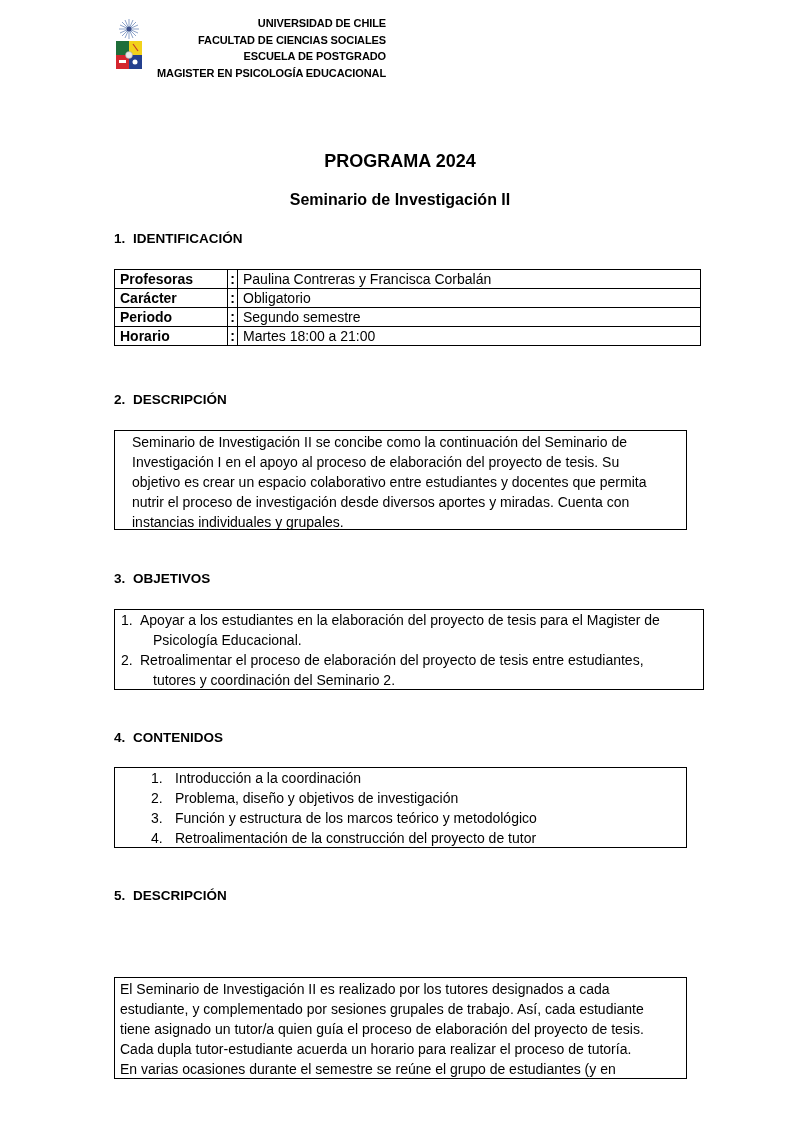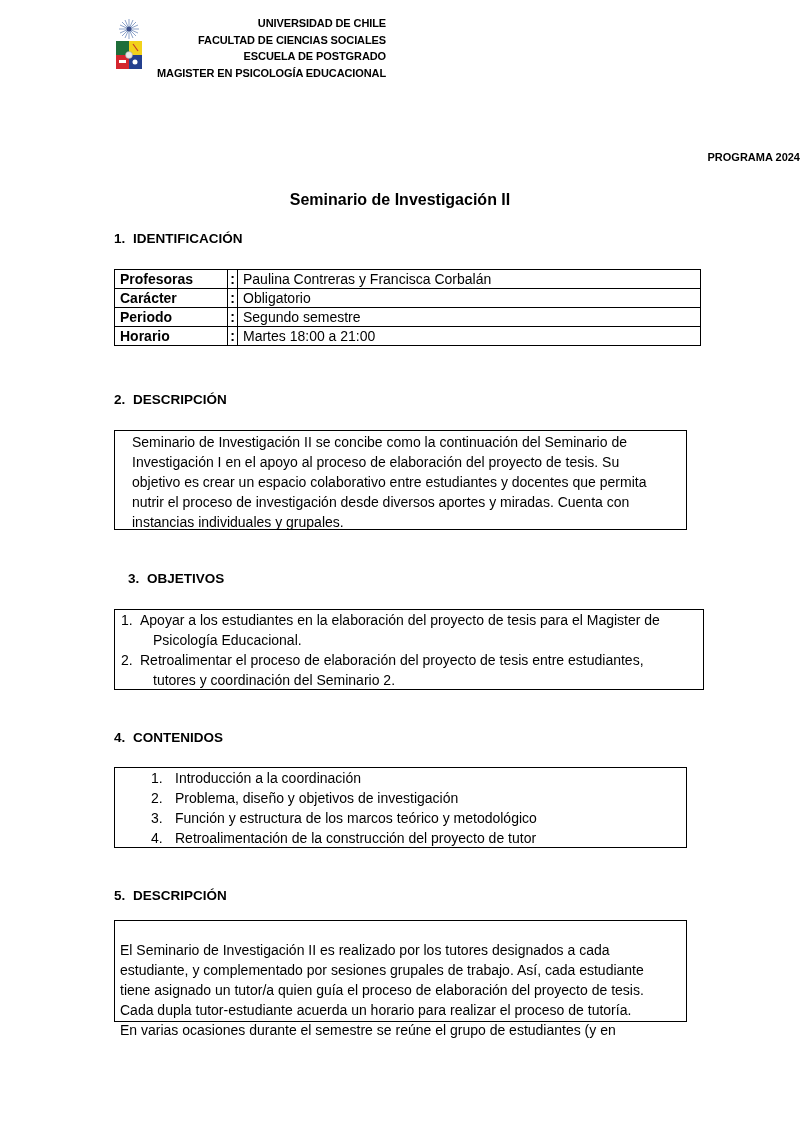--- a/index.html
+++ b/index.html
@@ -5,42 +5,42 @@
   html, body { margin: 0; padding: 0; background: #ffffff; }
   body {
     width: 800px; height: 1132px; position: relative; overflow: hidden;
     font-family: "Liberation Sans", "DejaVu Sans", sans-serif;
     color: #000;
   }
   .abs { position: absolute; }
   .logo { left: 114px; top: 17px; width: 30px; height: 60px; }
   .inst { left: 157px; top: 15px; font-size: 11px; font-weight: bold; line-height: 16.5px; letter-spacing: -0.1px; text-align: right; }
   .inst div { white-space: nowrap; }
-  .title1 { left: 0; width: 800px; top: 151px; text-align: right; font-size: 11px; font-weight: bold; }
+  .title1 { left: 0; width: 800px; top: 151px; text-align: center; font-size: 18px; font-weight: bold; }
   .title2 { left: 0; width: 800px; top: 191px; text-align: center; font-size: 16px; font-weight: bold; }
   .sec { left: 114px; font-size: 13.5px; font-weight: bold; white-space: nowrap; }
   .sec .num { display: inline-block; width: 19px; }
 
   table.ident {
     position: absolute; left: 114px; top: 269px; width: 587px;
     border-collapse: collapse; font-size: 14px;
   }
   table.ident td {
     border: 1.5px solid #000; height: 18px; padding: 0 0 0 5px; line-height: 18px;
     white-space: nowrap;
   }
   table.ident td.k { width: 107px; font-weight: bold; }
   table.ident td.c { width: 9px; padding: 0; text-align: center; font-weight: bold; }
 
   .box {
     position: absolute; border: 1.5px solid #000; box-sizing: border-box;
     font-size: 14px; line-height: 20px;
   }
   .desc { left: 114px; top: 430px; width: 573px; height: 100px; padding: 1px 17px; }
-  .meto { left: 114px; top: 920px; width: 573px; height: 102px; padding: 19px 5px; }
+  .meto { left: 114px; top: 977px; width: 573px; height: 102px; padding: 1px 5px; }
   .obj { left: 114px; top: 609px; width: 590px; height: 81px; padding: 0 7px 0 6px; }
   .obj .item { position: relative; padding-left: 19px; text-align: justify; text-align-last: left; }
   .obj .item .n { position: absolute; left: 0; top: 0; }
   .obj .item .t2 { padding-left: 13px; }
   .cont { left: 114px; top: 767px; width: 573px; height: 81px; padding: 0 5px; }
   .cont .item { position: relative; height: 20px; }
   .cont .item .n { position: absolute; left: 31px; }
   .cont .item .t { position: absolute; left: 55px; white-space: nowrap; }
 </style>
 </head>
@@ -113,21 +113,21 @@
   <span class="num">2.</span><span>DESCRIPCIÓN</span>
 </div>
 <div class="box desc">
   <div>Seminario de Investigación II se concibe como la continuación del Seminario de</div>
   <div>Investigación I en el apoyo al proceso de elaboración del proyecto de tesis. Su</div>
   <div>objetivo es crear un espacio colaborativo entre estudiantes y docentes que permita</div>
   <div>nutrir el proceso de investigación desde diversos aportes y miradas. Cuenta con</div>
   <div>instancias individuales y grupales.</div>
 </div>
 
-<div class="abs sec" style="top:571px;margin-left:14px;">
+<div class="abs sec" style="top:571px;">
   <span class="num">3.</span><span>OBJETIVOS</span>
 </div>
 <div class="box obj">
   <div class="item">
     <span class="n">1.</span>
     <div>Apoyar a los estudiantes en la elaboración del proyecto de tesis para el Magister de</div>
     <div class="t2">Psicología Educacional.</div>
   </div>
   <div class="item">
     <span class="n">2.</span>

